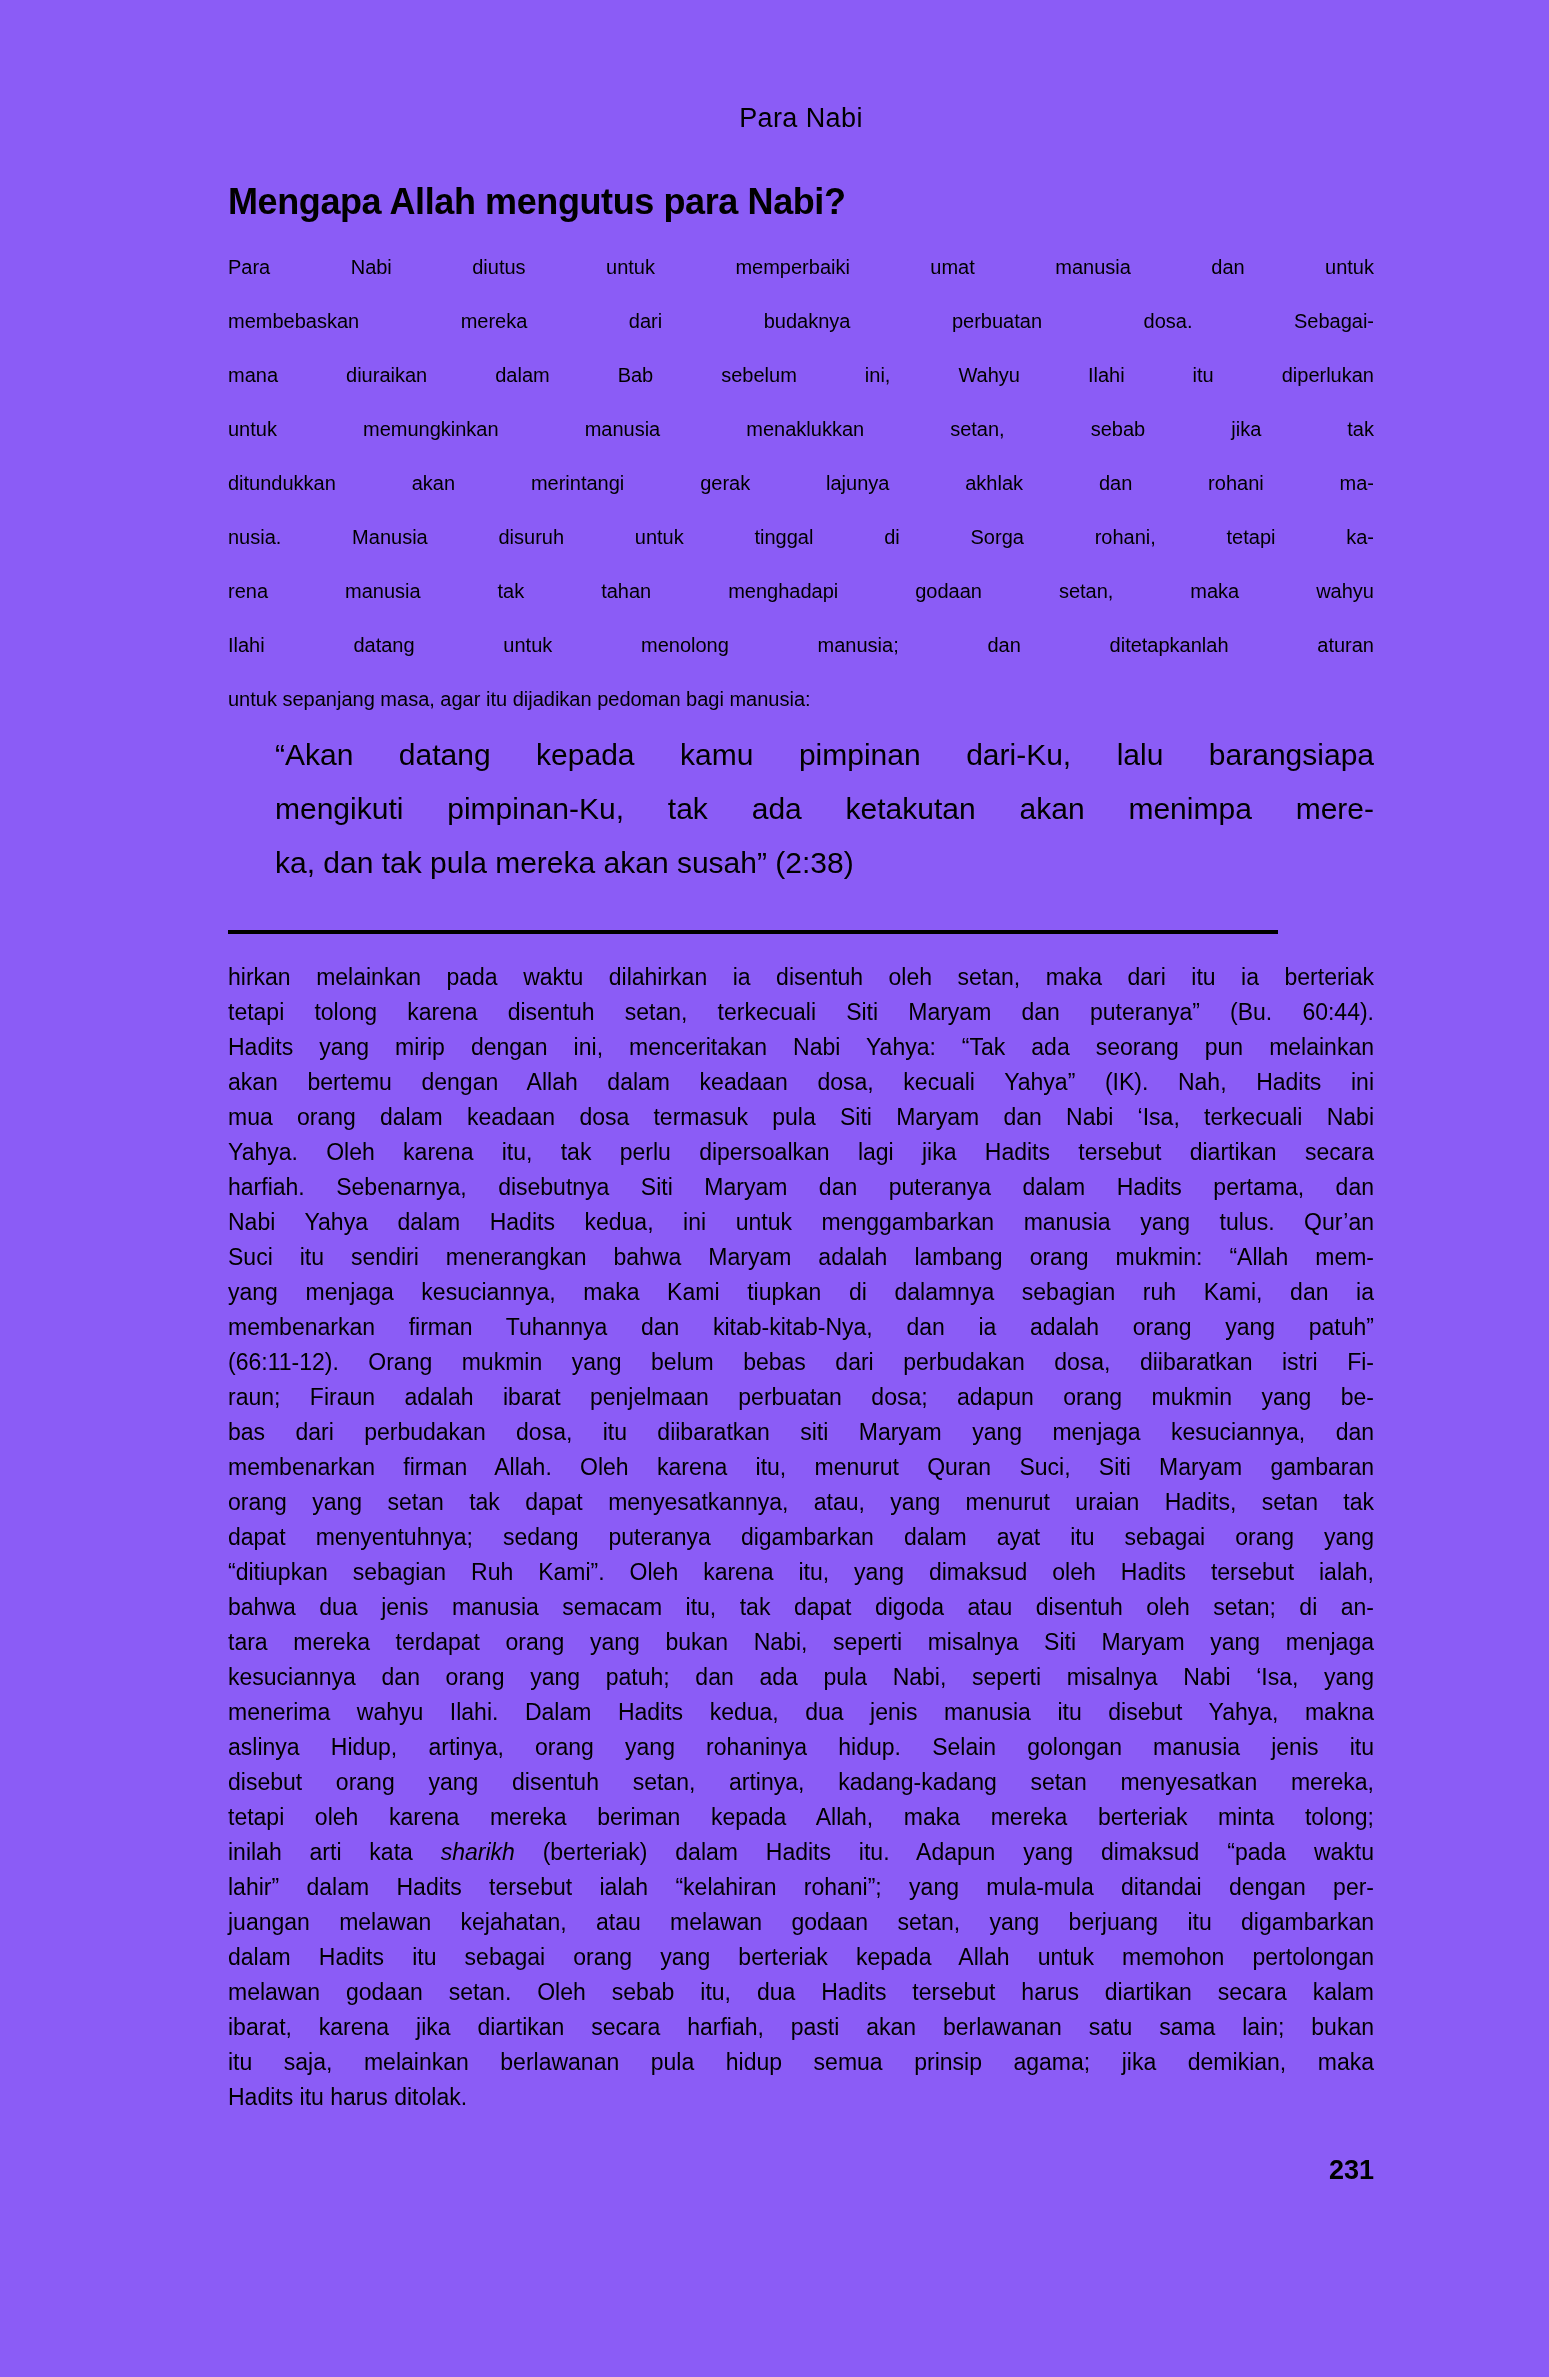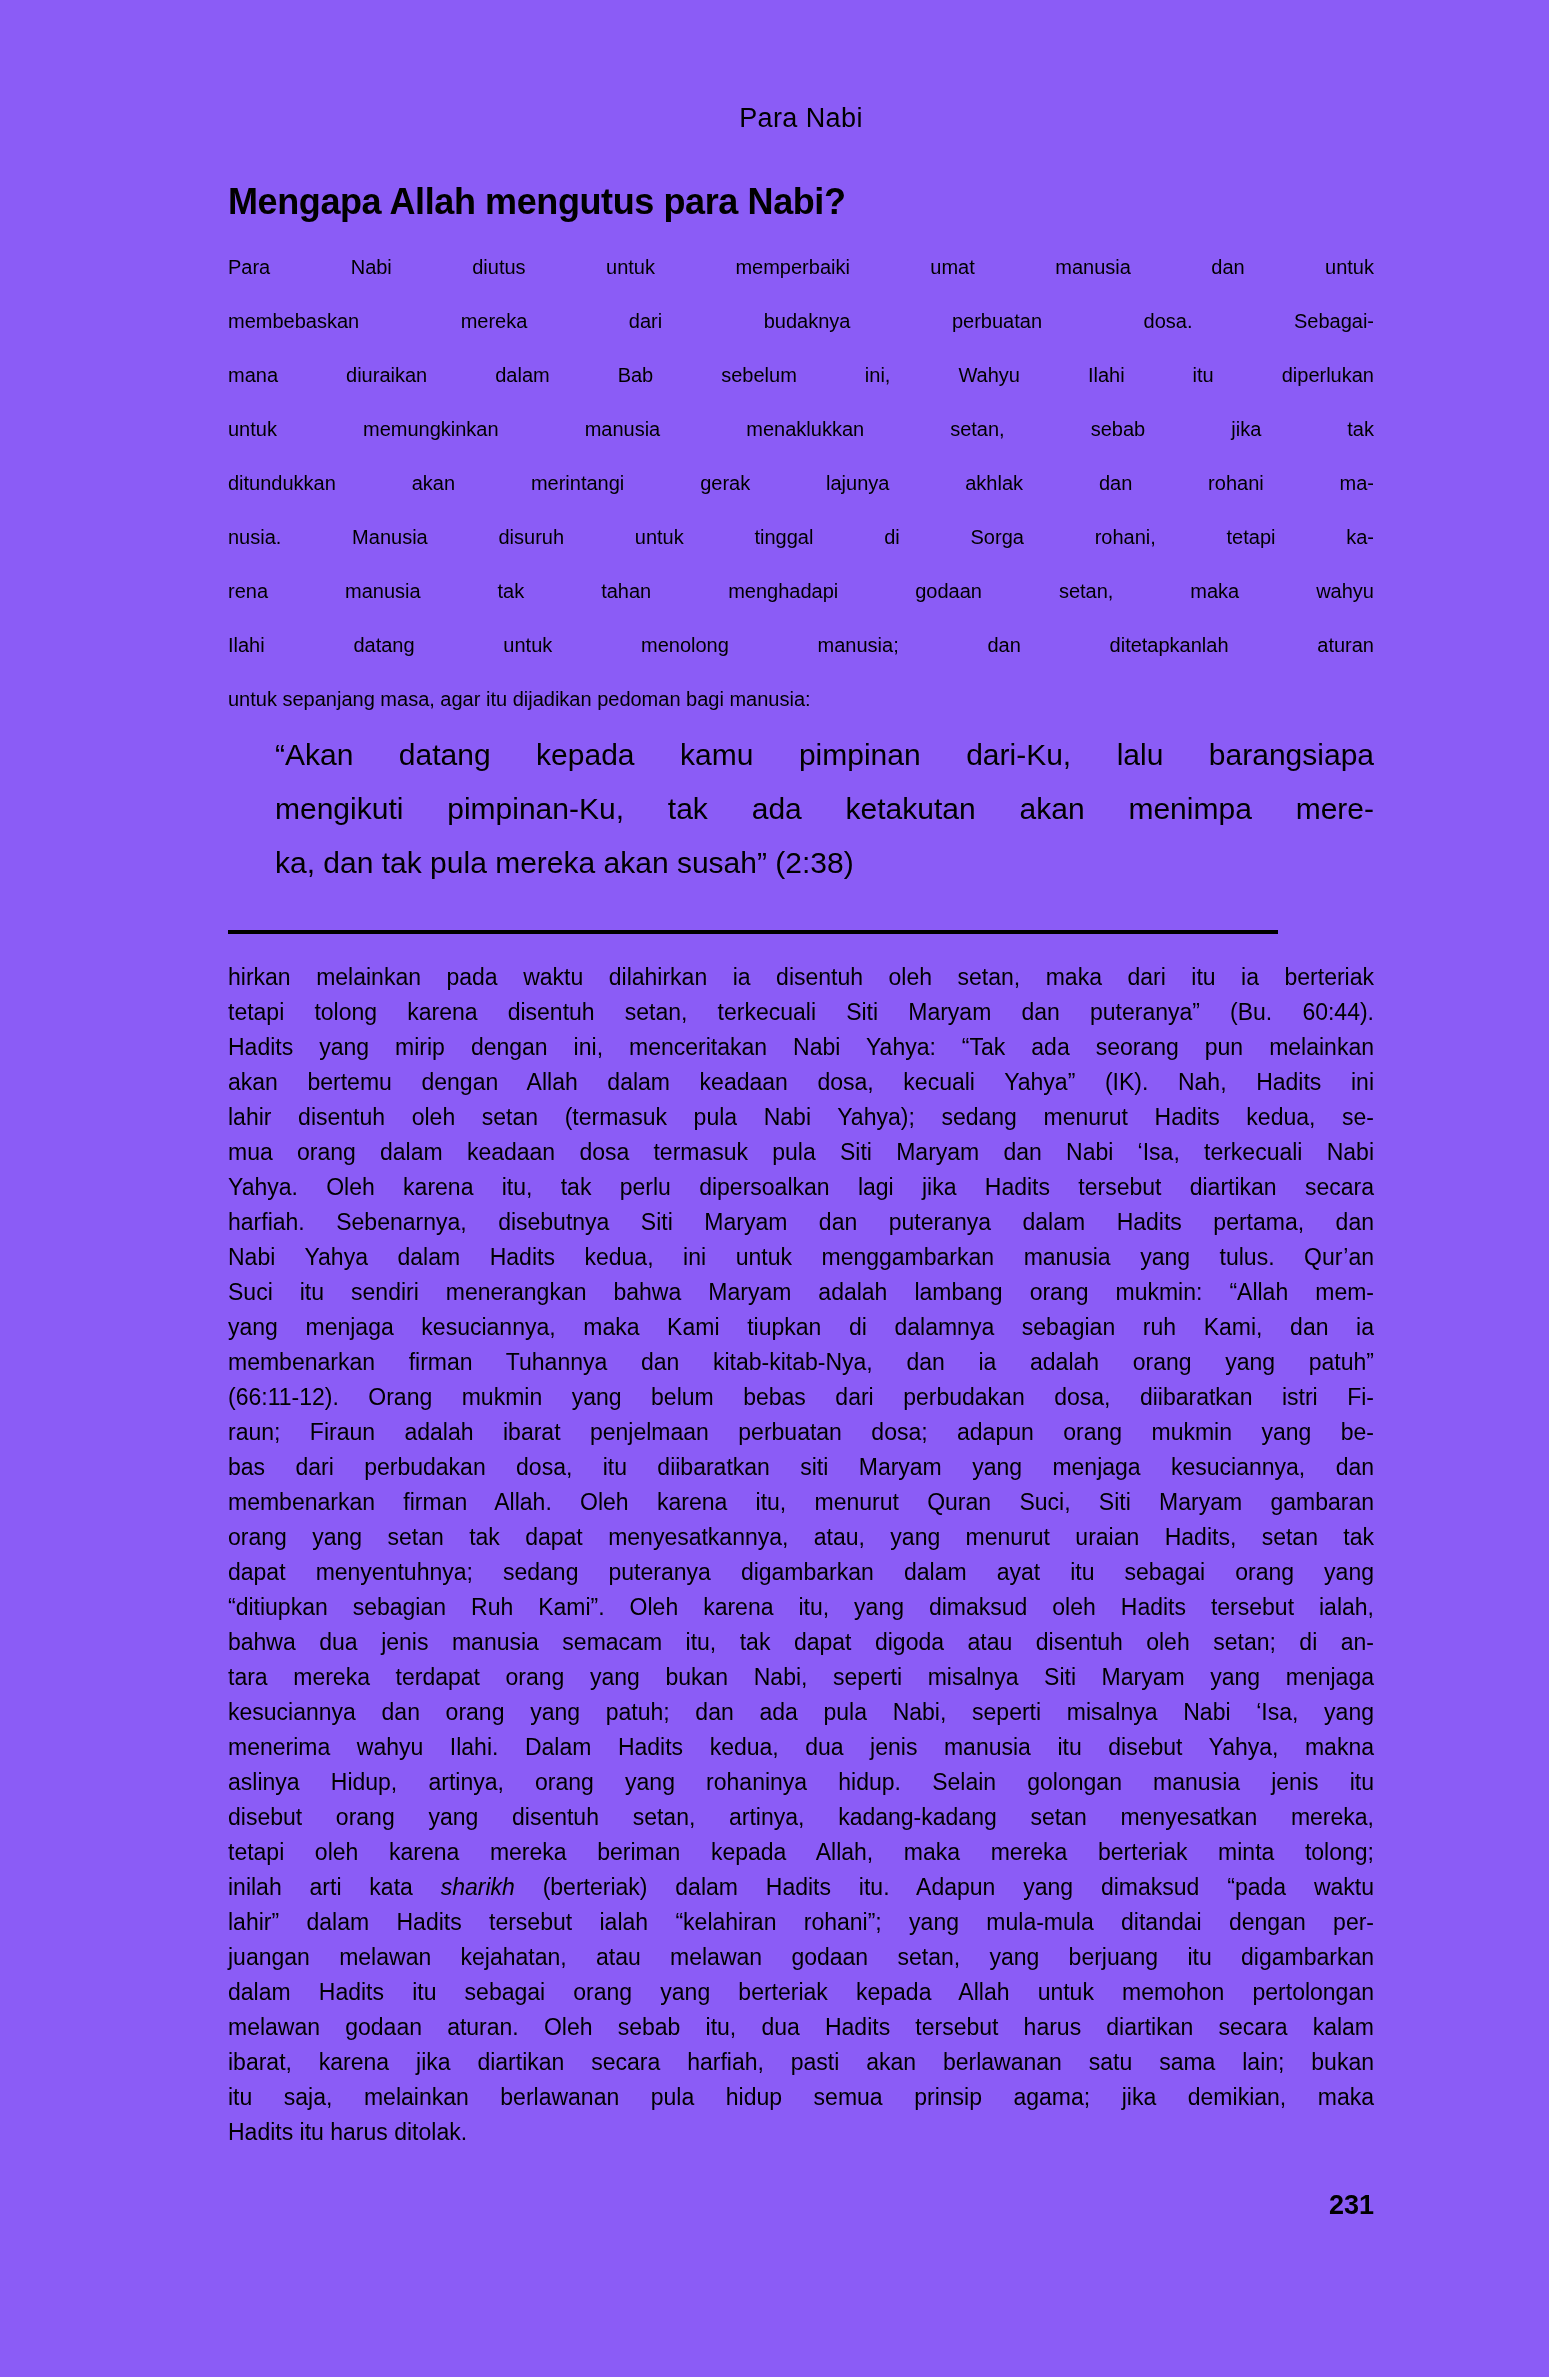--- a/index.html
+++ b/index.html
@@ -99,21 +99,20 @@
       <div class="tline tline-last">ka, dan tak pula mereka akan susah” (2:38)</div>
     </div>
 
   <div class="footnote-rule"></div>
 
   <div class="footnote">
       <div class="tline">hirkan melainkan pada waktu dilahirkan ia disentuh oleh setan, maka dari itu ia berteriak</div>
       <div class="tline">tetapi tolong karena disentuh setan, terkecuali Siti Maryam dan puteranya” (Bu. 60:44).</div>
       <div class="tline">Hadits yang mirip dengan ini, menceritakan Nabi Yahya: “Tak ada seorang pun melainkan</div>
       <div class="tline">akan bertemu dengan Allah dalam keadaan dosa, kecuali Yahya” (IK). Nah, Hadits ini</div>
-      <div class="tline">lahir disentuh oleh setan (termasuk pula Nabi Yahya); sedang menurut Hadits kedua, se-</div>
       <div class="tline">mua orang dalam keadaan dosa termasuk pula Siti Maryam dan Nabi ‘Isa, terkecuali Nabi</div>
       <div class="tline">Yahya. Oleh karena itu, tak perlu dipersoalkan lagi jika Hadits tersebut diartikan secara</div>
       <div class="tline">harfiah. Sebenarnya, disebutnya Siti Maryam dan puteranya dalam Hadits pertama, dan</div>
       <div class="tline">Nabi Yahya dalam Hadits kedua, ini untuk menggambarkan manusia yang tulus. Qur’an</div>
       <div class="tline">Suci itu sendiri menerangkan bahwa Maryam adalah lambang orang mukmin: “Allah mem-</div>
       <div class="tline">yang menjaga kesuciannya, maka Kami tiupkan di dalamnya sebagian ruh Kami, dan ia</div>
       <div class="tline">membenarkan firman Tuhannya dan kitab-kitab-Nya, dan ia adalah orang yang patuh”</div>
       <div class="tline">(66:11-12). Orang mukmin yang belum bebas dari perbudakan dosa, diibaratkan istri Fi-</div>
       <div class="tline">raun; Firaun adalah ibarat penjelmaan perbuatan dosa; adapun orang mukmin yang be-</div>
       <div class="tline">bas dari perbudakan dosa, itu diibaratkan siti Maryam yang menjaga kesuciannya, dan</div>
@@ -125,21 +124,21 @@
       <div class="tline">tara mereka terdapat orang yang bukan Nabi, seperti misalnya Siti Maryam yang menjaga</div>
       <div class="tline">kesuciannya dan orang yang patuh; dan ada pula Nabi, seperti misalnya Nabi ‘Isa, yang</div>
       <div class="tline">menerima wahyu Ilahi. Dalam Hadits kedua, dua jenis manusia itu disebut Yahya, makna</div>
       <div class="tline">aslinya Hidup, artinya, orang yang rohaninya hidup. Selain golongan manusia jenis itu</div>
       <div class="tline">disebut orang yang disentuh setan, artinya, kadang-kadang setan menyesatkan mereka,</div>
       <div class="tline">tetapi oleh karena mereka beriman kepada Allah, maka mereka berteriak minta tolong;</div>
       <div class="tline"><span>inilah arti kata </span><span style="font-style: italic;">sharikh</span><span> (berteriak) dalam Hadits itu. Adapun yang dimaksud “pada waktu</span></div>
       <div class="tline">lahir” dalam Hadits tersebut ialah “kelahiran rohani”; yang mula-mula ditandai dengan per-</div>
       <div class="tline">juangan melawan kejahatan, atau melawan godaan setan, yang berjuang itu digambarkan</div>
       <div class="tline">dalam Hadits itu sebagai orang yang berteriak kepada Allah untuk memohon pertolongan</div>
-      <div class="tline">melawan godaan aturan. Oleh sebab itu, dua Hadits tersebut harus diartikan secara kalam</div>
+      <div class="tline">melawan godaan setan. Oleh sebab itu, dua Hadits tersebut harus diartikan secara kalam</div>
       <div class="tline">ibarat, karena jika diartikan secara harfiah, pasti akan berlawanan satu sama lain; bukan</div>
       <div class="tline">itu saja, melainkan berlawanan pula hidup semua prinsip agama; jika demikian, maka</div>
       <div class="tline tline-last">Hadits itu harus ditolak.</div>
     </div>
 
   <div class="page-number">231</div>
 
 </div>
 
 

